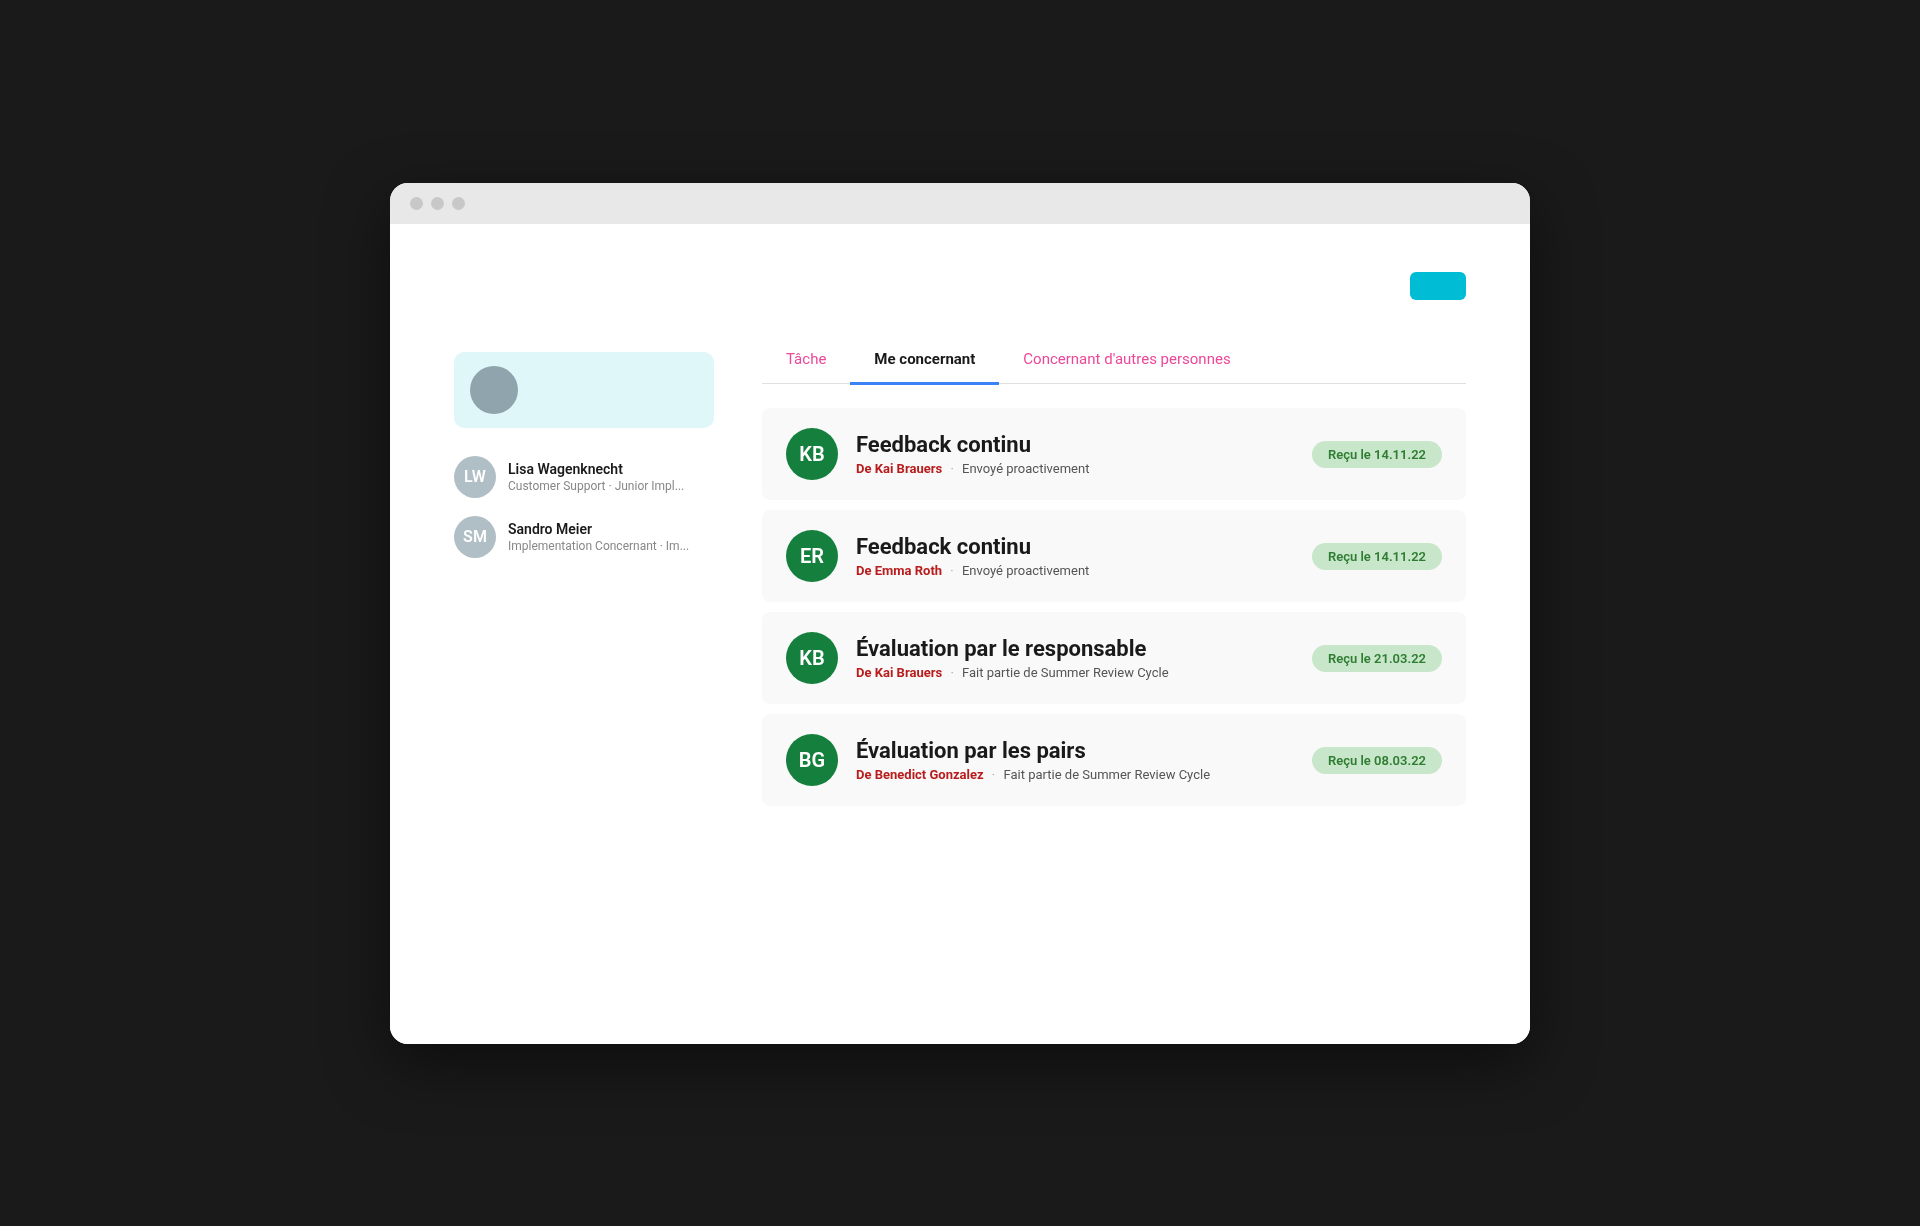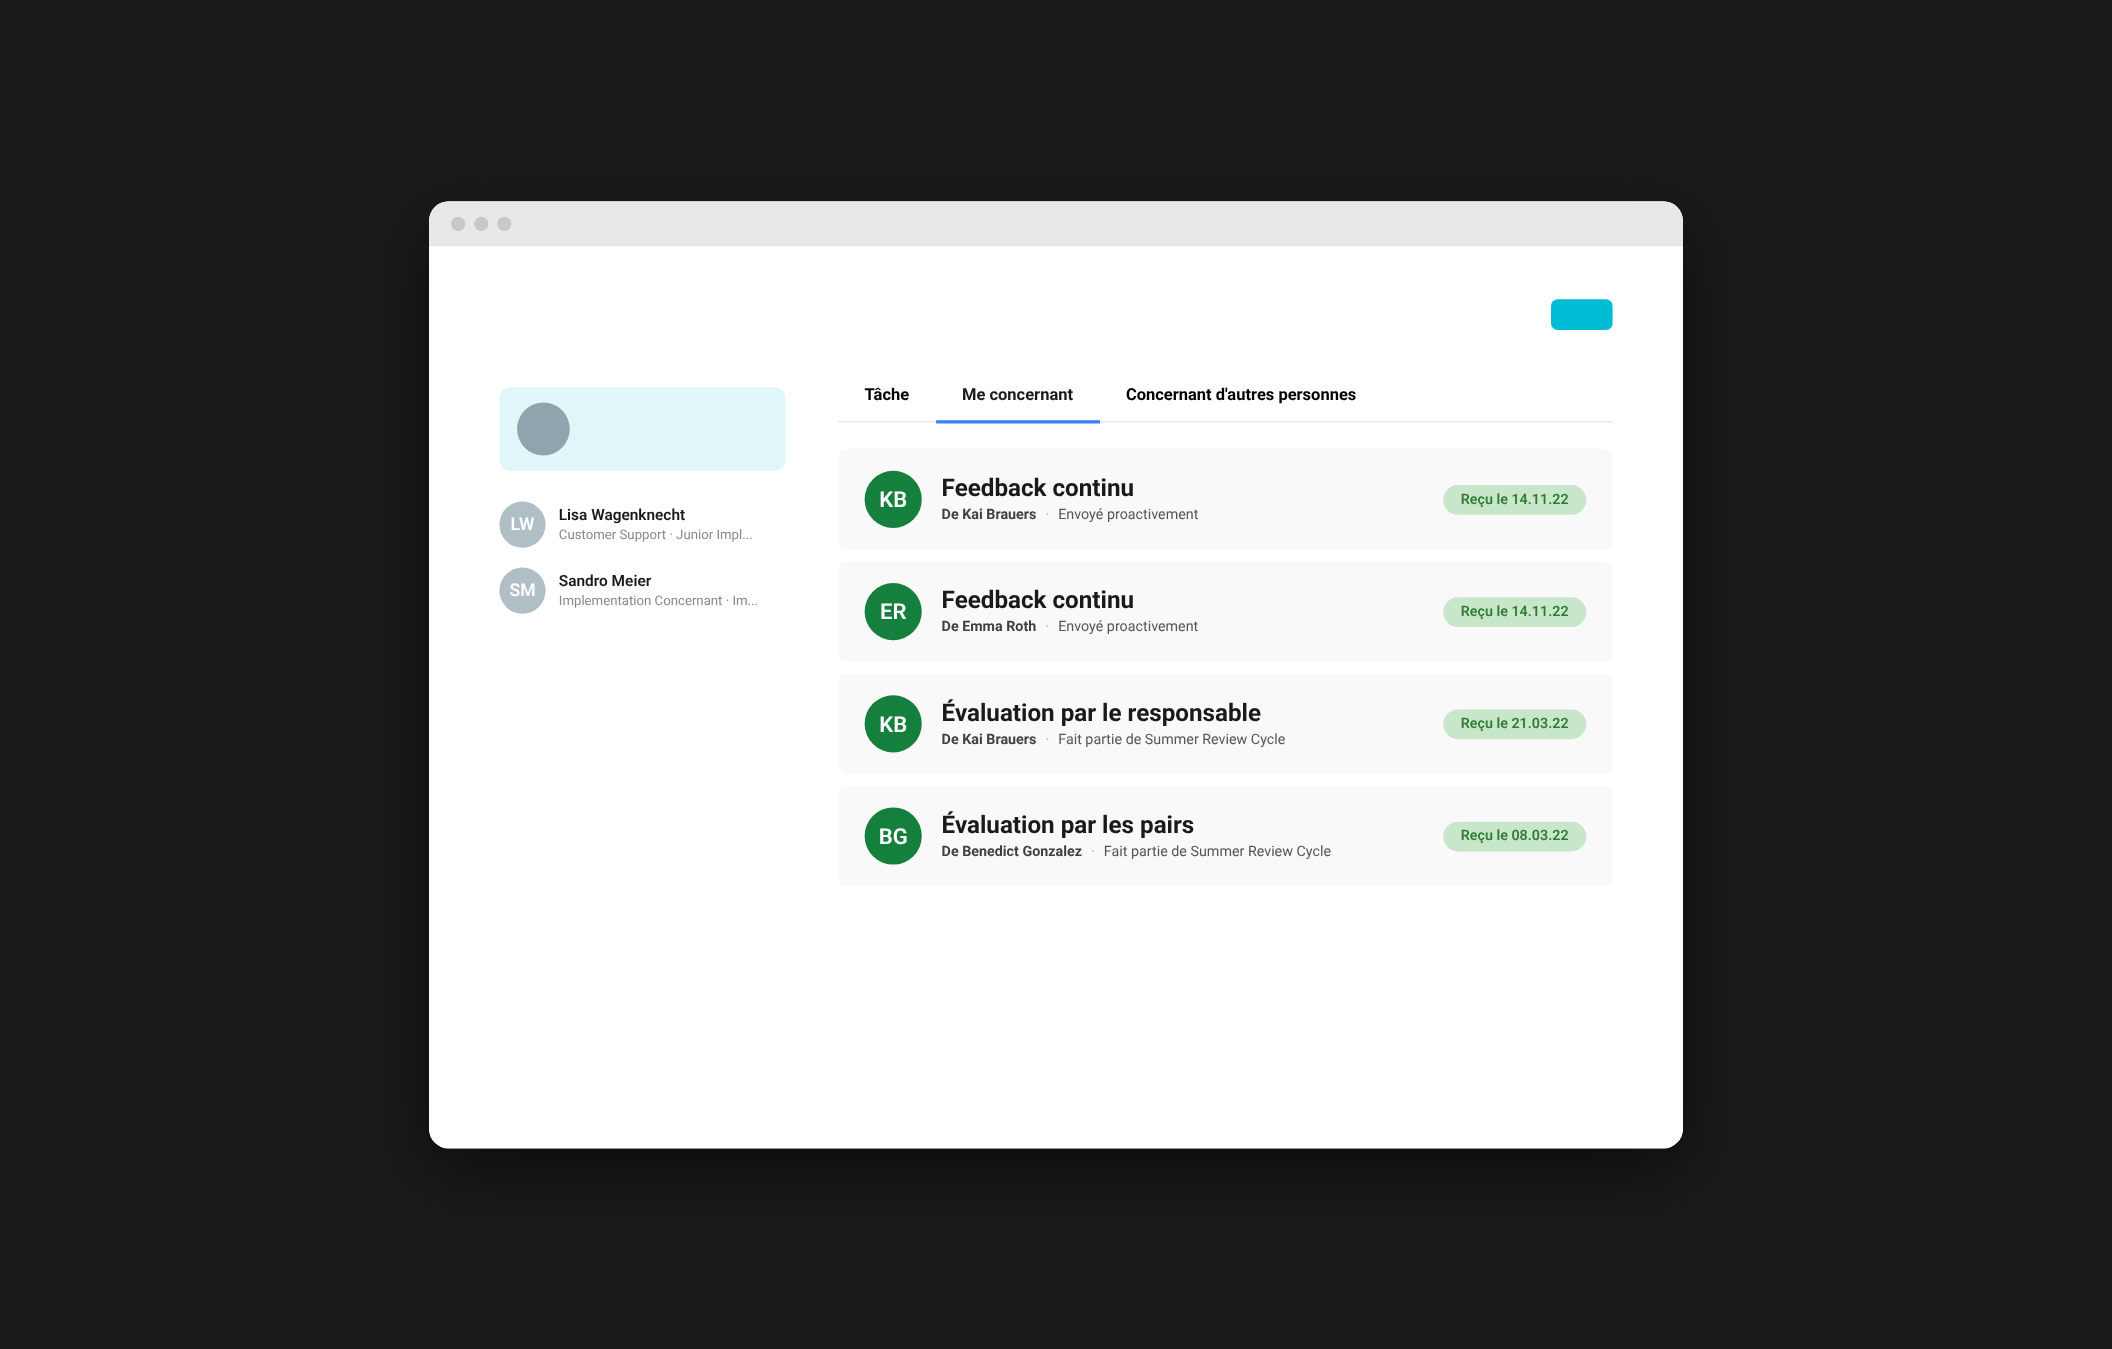--- a/index.html
+++ b/index.html
@@ -145,25 +145,25 @@
     }
     .tabs {
       display: flex;
       gap: 0;
       border-bottom: 1.5px solid #e0e0e0;
       margin-bottom: 24px;
     }
     .tab {
       padding: 10px 24px 14px 24px;
       font-size: 15px;
-      color: #000000;
+      color: #ec4899;
       cursor: pointer;
       border-bottom: 3px solid transparent;
       margin-bottom: -1.5px;
-      font-weight: 700;
+      font-weight: 400;
     }
     .tab.active {
       color: #1a1a1a;
       font-weight: 700;
       border-bottom: 3px solid #3b82f6;
     }
     .feedback-list {
       display: flex;
       flex-direction: column;
       gap: 10px;
@@ -197,21 +197,21 @@
       font-weight: 700;
       color: #1a1a1a;
       margin-bottom: 4px;
     }
     .feedback-meta {
       font-size: 13px;
       color: #555;
     }
     .feedback-meta .sender {
       font-weight: 700;
-      color: #404040;
+      color: #b91c1c;
     }
     .feedback-meta .separator {
       color: #aaa;
       margin: 0 5px;
     }
     .badge {
       background: #c8e6c9;
       color: #2e7d32;
       border-radius: 20px;
       padding: 6px 16px;

